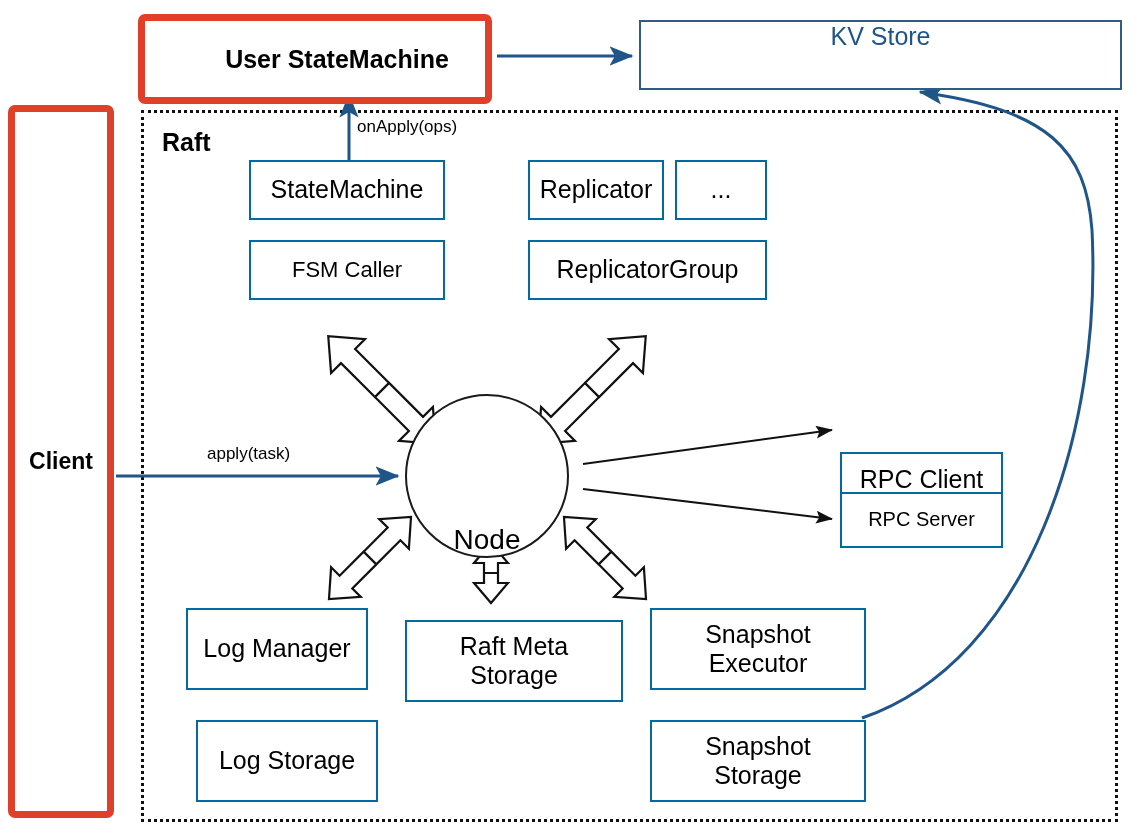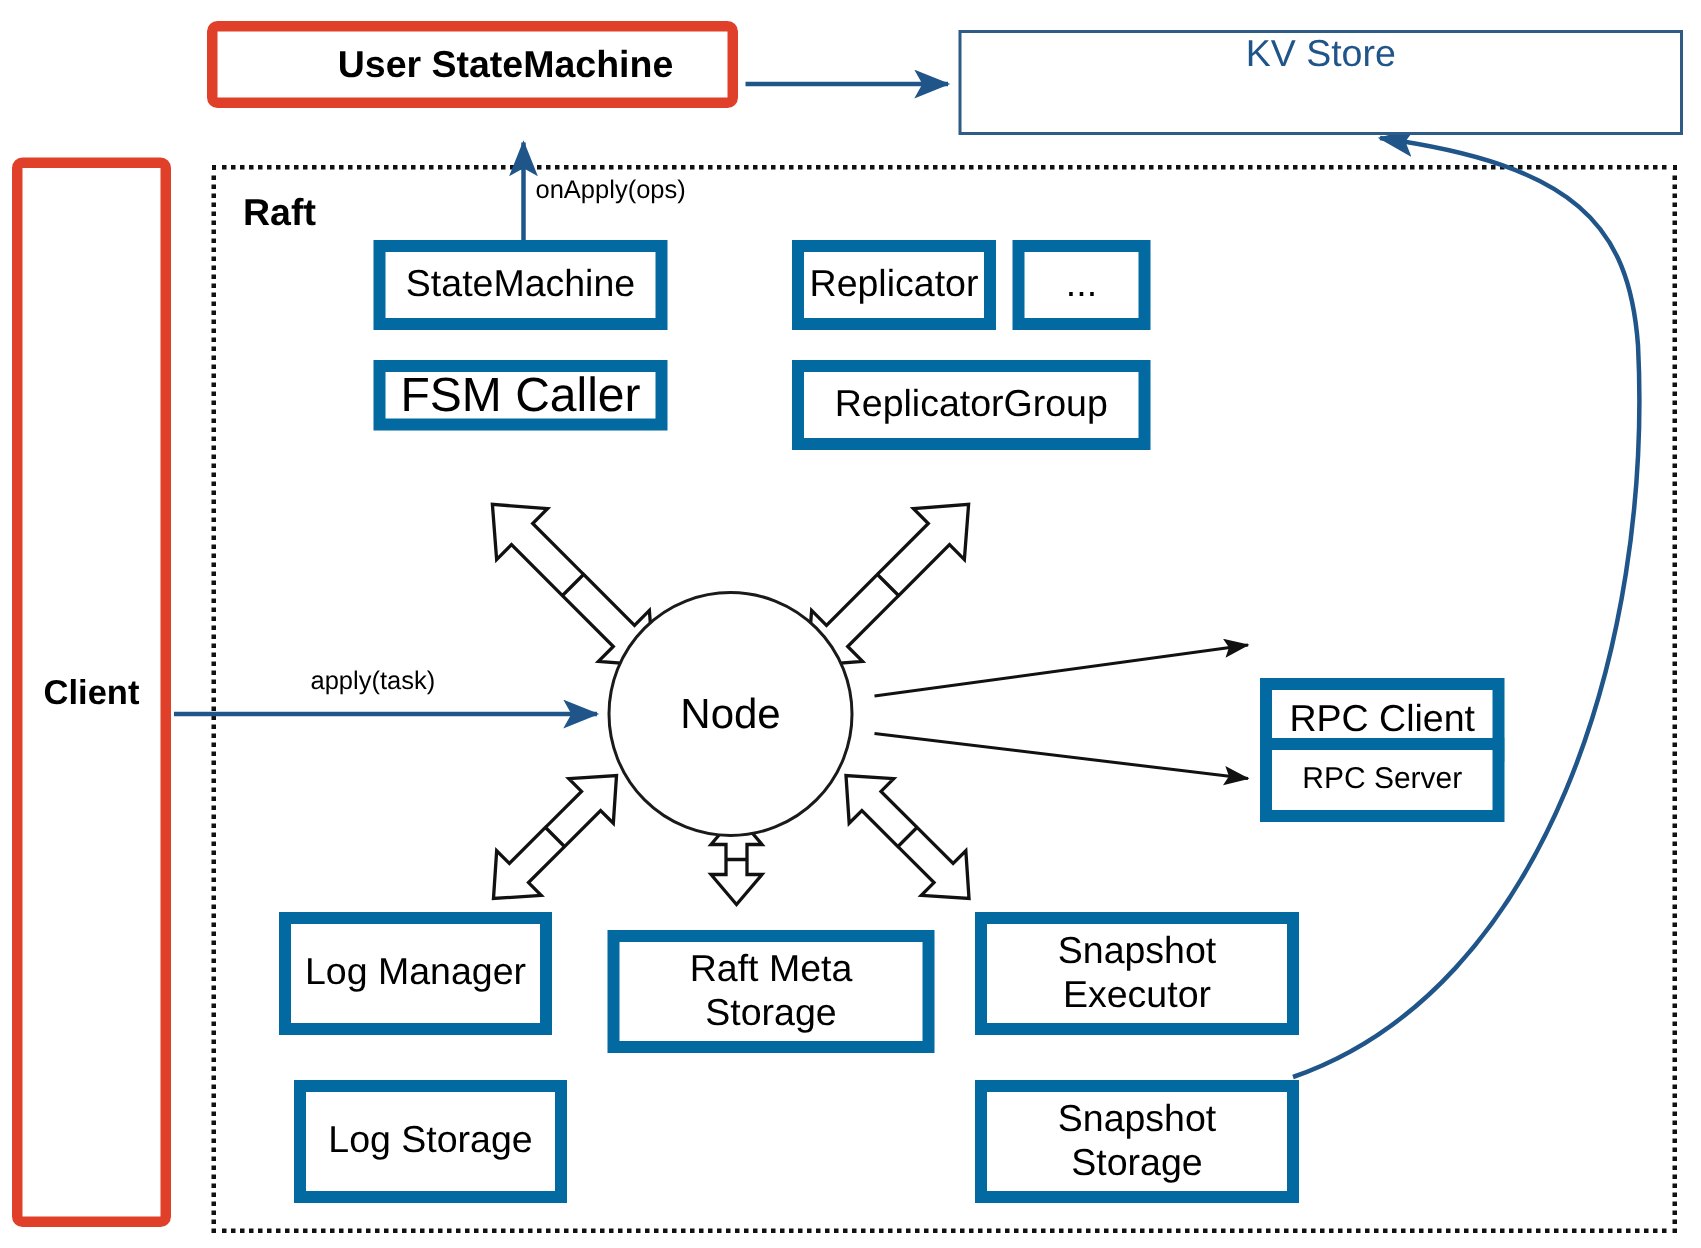--- a/index.html
+++ b/index.html
@@ -23,21 +23,21 @@
     left: 0;
     top: 0;
     width: 1134px;
     height: 832px;
     pointer-events: none;
   }
   .node-box {
     position: absolute;
     box-sizing: border-box;
     background: #ffffff;
-    border: 8px solid #0369a1;
+    border: 2px solid #0369a1;
     display: flex;
     align-items: center;
     justify-content: center;
     text-align: center;
     color: #000000;
     line-height: 1.18;
     white-space: pre-line;
   }
   .red-box {
     position: absolute;
@@ -69,21 +69,21 @@
     border: 3px dotted #111111;
     background: transparent;
   }
   .circle-node {
     position: absolute;
     box-sizing: border-box;
     border: 2px solid #1a1a1a;
     border-radius: 50%;
     background: #ffffff;
     display: flex;
-    align-items: center;
+    align-items: flex-end;
     justify-content: center;
     color: #000000;
   }
   .plain-label {
     position: absolute;
     color: #000000;
     white-space: nowrap;
   }
   .raft-title {
     font-size: 25px;
@@ -155,21 +155,21 @@
       <path d="M 0,-9 L 34,-9 L 34,-21 L 58,0 L 34,21 L 34,9 L 0,9 Z
                M 0,-9 L -34,-9 L -34,-21 L -58,0 L -34,21 L -34,9 L 0,9 Z" fill="#ffffff" stroke="#111111" stroke-width="2.2" stroke-linejoin="miter"></path>
     </g>
 
     <g transform="translate(491,573) rotate(90)">
       <path d="M 0,-7 L 10,-7 L 10,-17 L 30,0 L 10,17 L 10,7 L 0,7 Z
                M 0,-7 L -10,-7 L -10,-17 L -30,0 L -10,17 L -10,7 L 0,7 Z" fill="#ffffff" stroke="#111111" stroke-width="2.2" stroke-linejoin="miter"></path>
     </g>
   </svg>
 
-  <div class="red-box" style="left:138px; top:14px; width:354px; height:58px; font-size:25px;padding-left:44px;">
+  <div class="red-box" style="left:138px; top:14px; width:354px; height:90px; font-size:25px;padding-left:44px;">
     <span>User StateMachine</span>
   </div>
 
   <div class="red-box" style="left:8px; top:105px; width:106px; height:713px; font-size:23px;">
     <span>Client</span>
   </div>
 
   <div class="kv-box" style="left:639px; top:20px; width:483px; height:70px; font-size:25px;">
     <span>KV Store</span>
   </div>
@@ -179,21 +179,21 @@
   </div>
 
   <div class="node-box" style="left:528px; top:160px; width:136px; height:60px; font-size:25px;">
     <span>Replicator</span>
   </div>
 
   <div class="node-box" style="left:675px; top:160px; width:92px; height:60px; font-size:25px;">
     <span>...</span>
   </div>
 
-  <div class="node-box" style="left:249px; top:240px; width:196px; height:47px; font-size:32px;">
+  <div class="node-box" style="left:249px; top:240px; width:196px; height:60px; font-size:22px;">
     <span>FSM Caller</span>
   </div>
 
   <div class="node-box" style="left:528px; top:240px; width:239px; height:60px; font-size:25px;">
     <span>ReplicatorGroup</span>
   </div>
 
   <div class="node-box" style="left:840px; top:404px; width:163px; height:56px; font-size:25px;margin-top:48px;">
     <span>RPC Client</span>
   </div>

